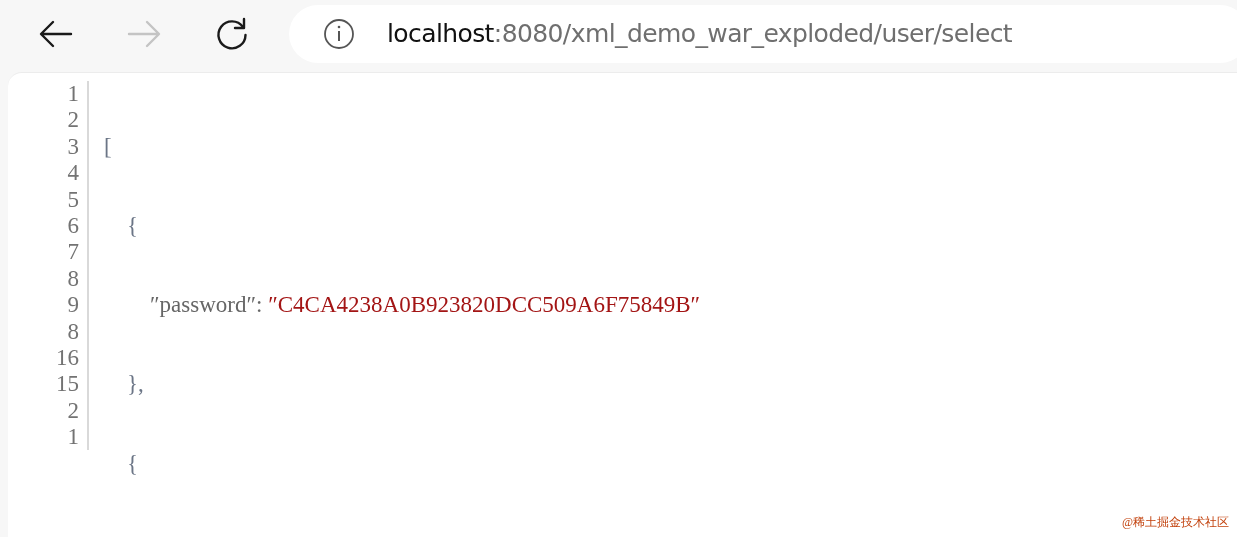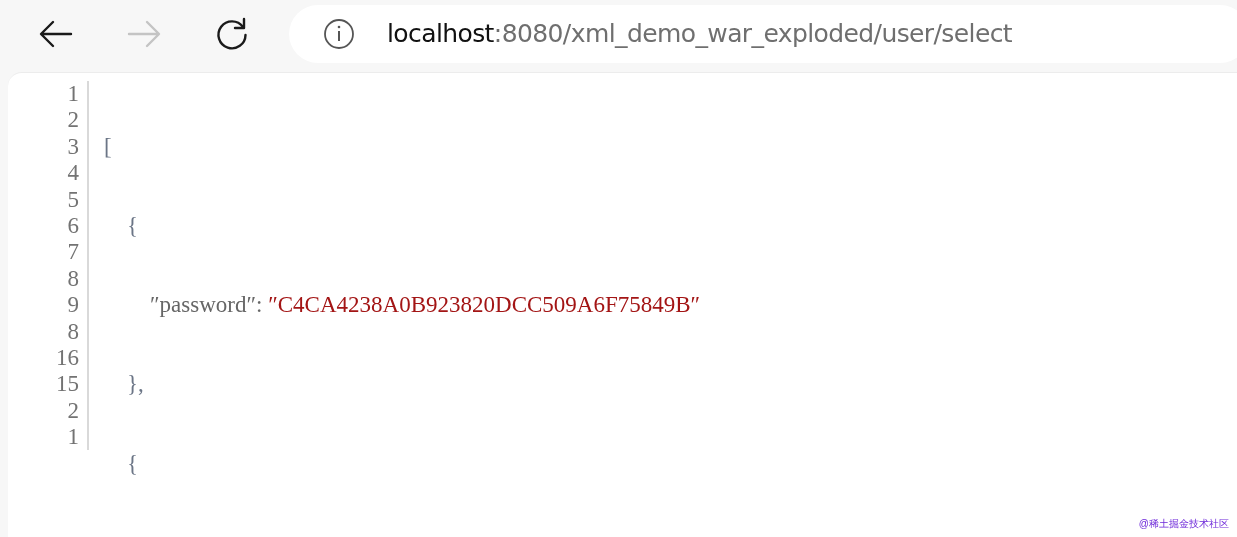--- a/index.html
+++ b/index.html
@@ -56,22 +56,22 @@
       padding-right: 8px; box-sizing: border-box;
     }
     .gutter div { height: 26.4px; }
     .lines { position: absolute; left: 96px; top: 0; white-space: pre; }
     .lines div { height: 26.4px; }
     .punct { color: #6b7586; }
     .key { color: #666666; }
     .str { color: #a31515; }
     .watermark {
       position: absolute; right: 8px; bottom: 6px;
-      font-family: Liberation Sans, sans-serif;
-      font-size: 10px; color: #6d28d9;
+      font-family: Liberation Serif, serif;
+      font-size: 12px; color: #c2410c;
     }
   </style>
 </head>
 <body>
 
 <div class="toolbar">
   <div class="nav-btn back">
     <svg width="36" height="36" viewBox="0 0 36 36">
       <path d="M33 18 H4 M15 6 L3 18 L15 30" fill="none" stroke="#1a1a1a" stroke-width="2.4" stroke-linecap="round" stroke-linejoin="round"></path>
     </svg>

